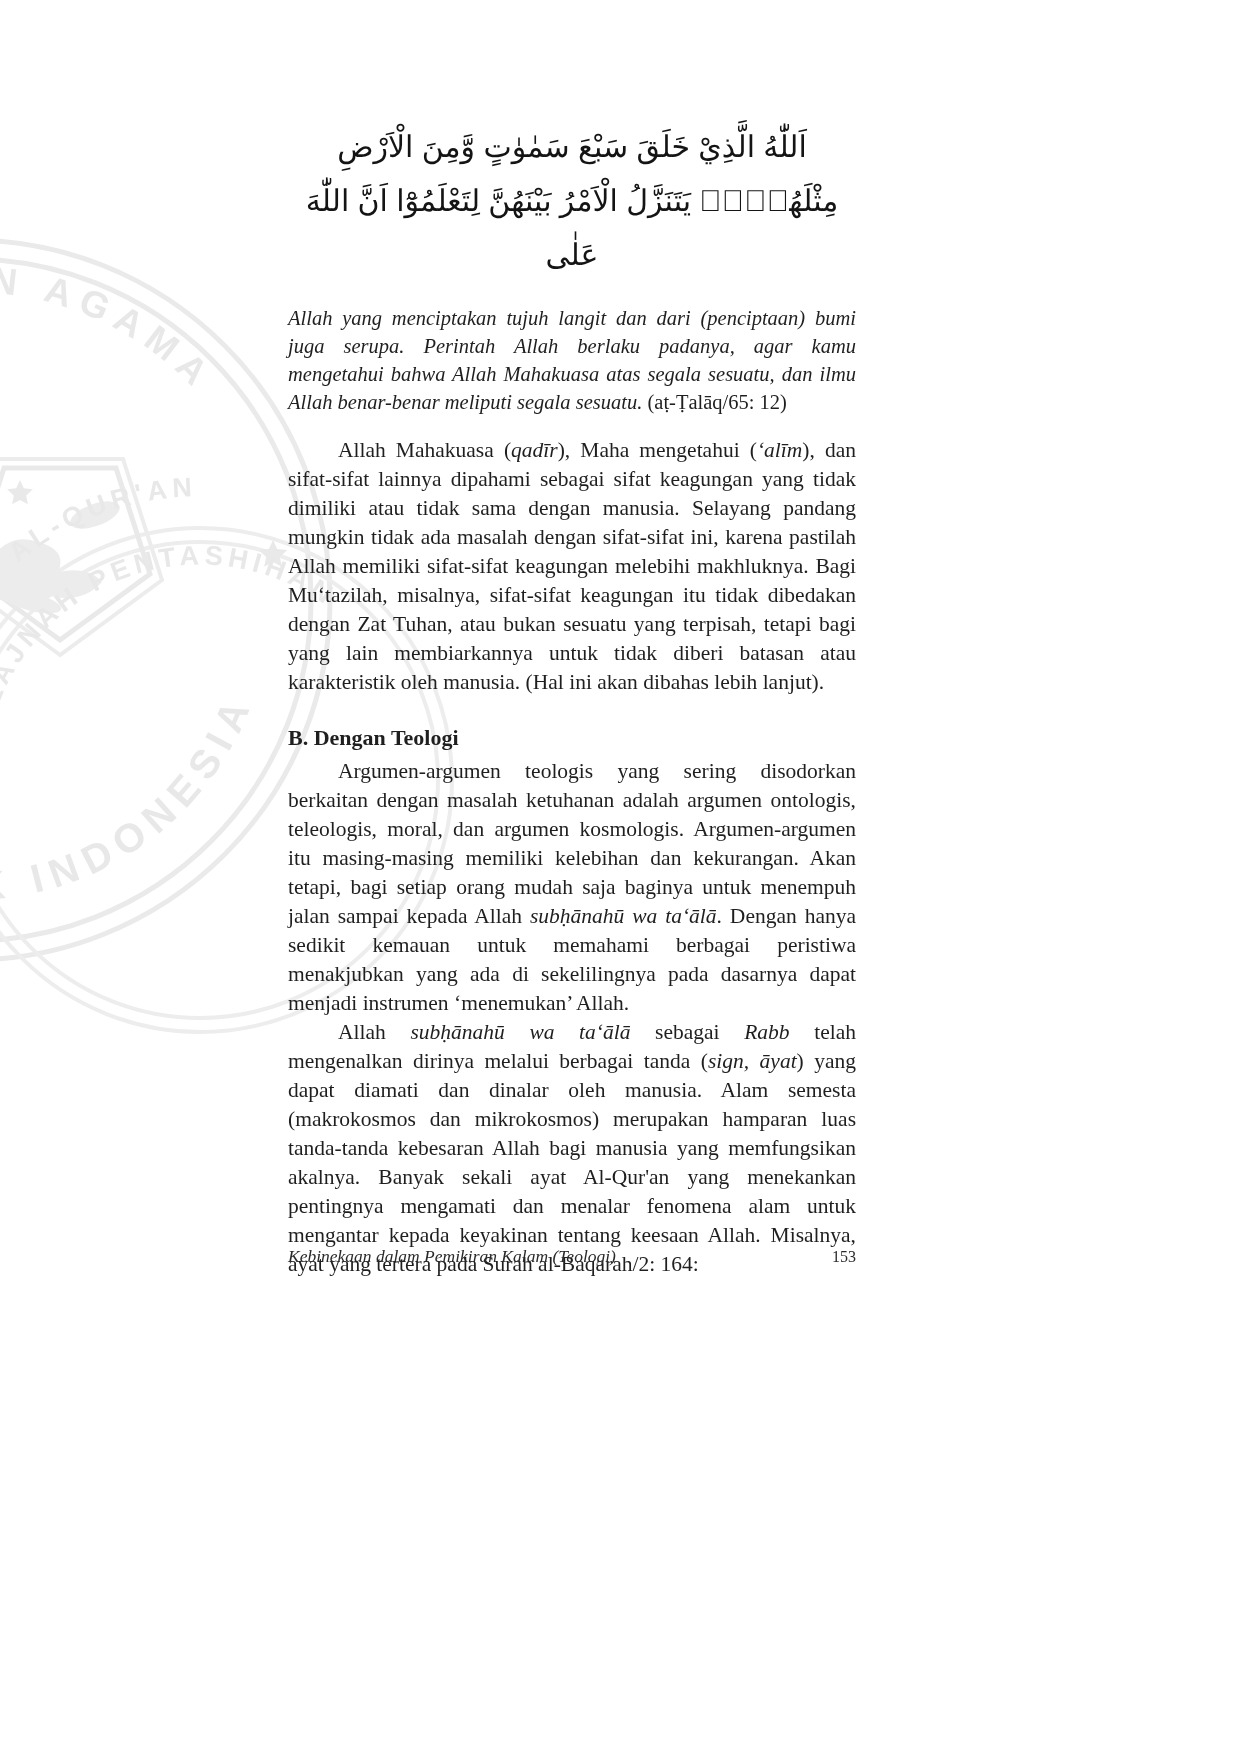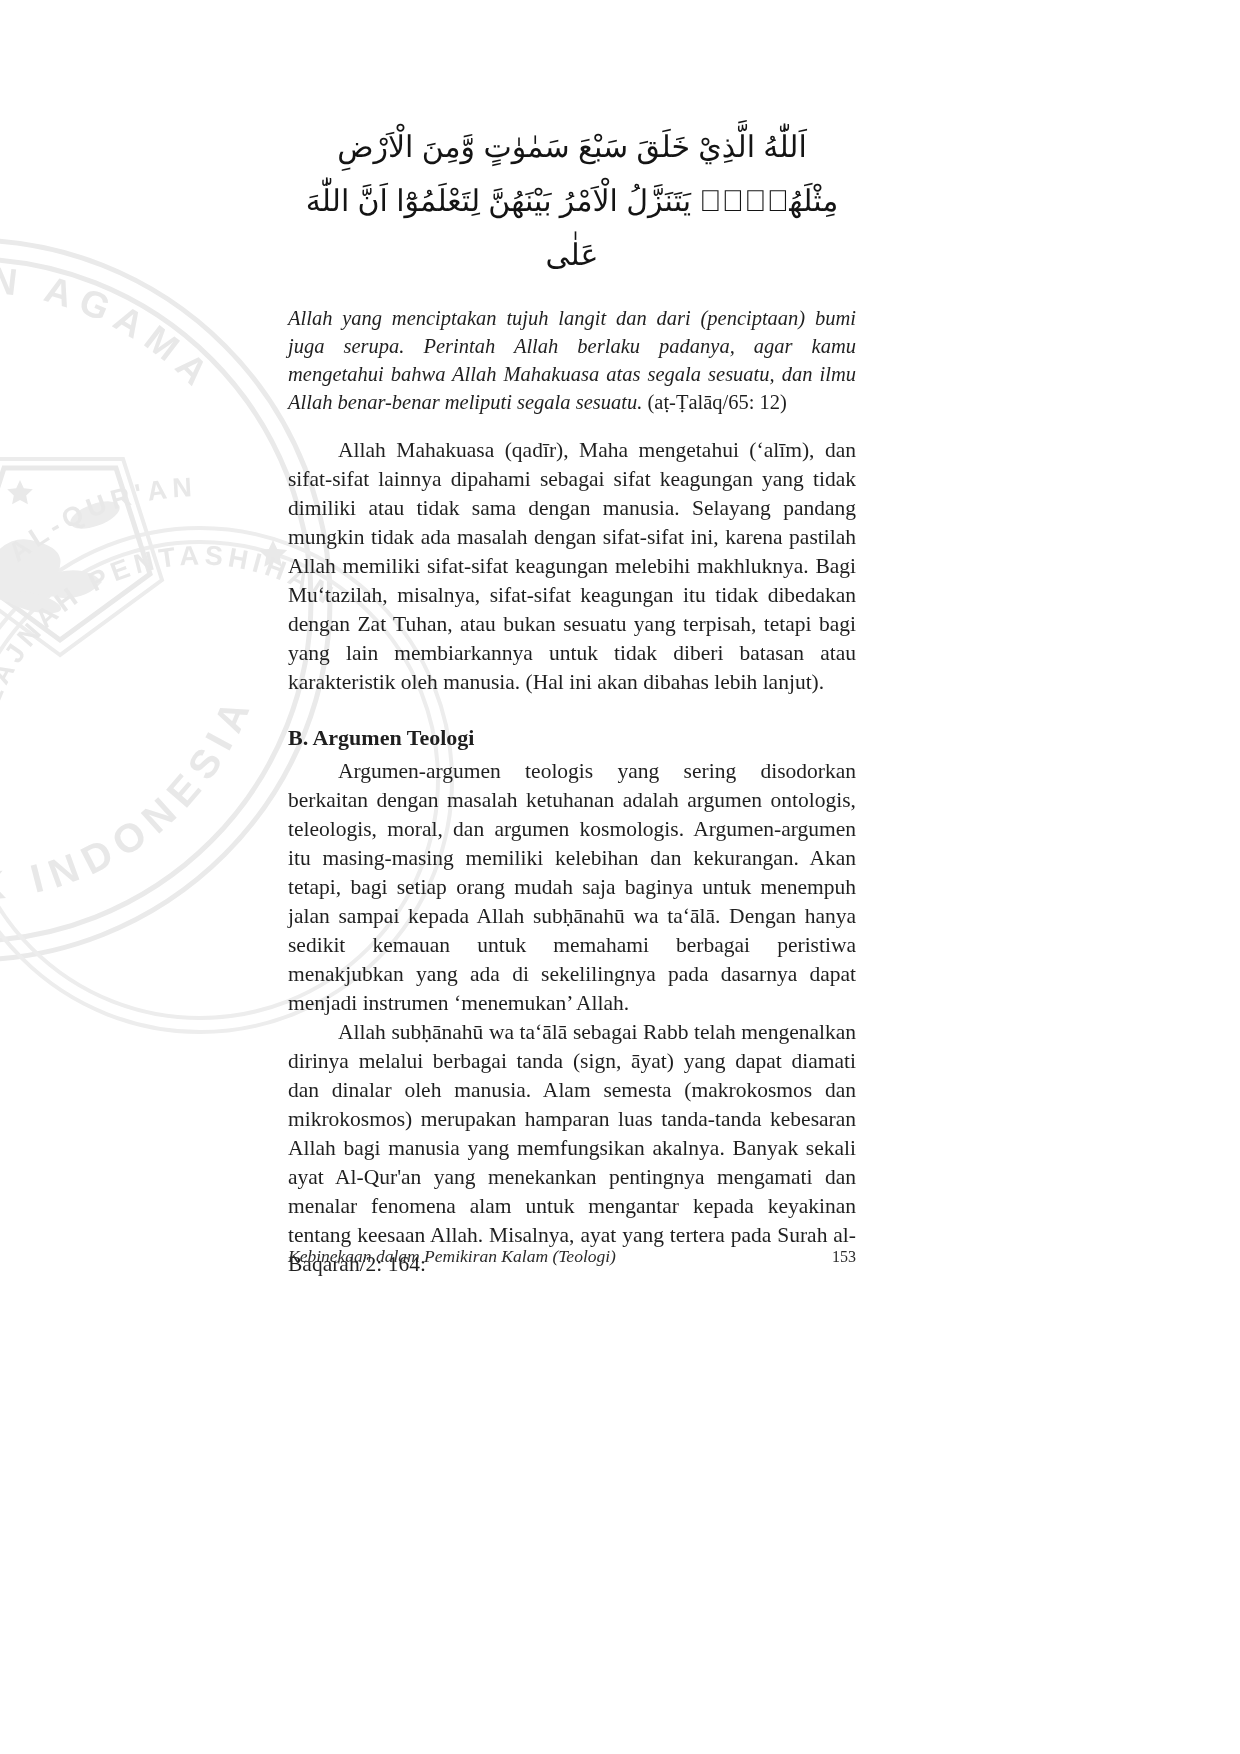--- a/index.html
+++ b/index.html
@@ -39,21 +39,21 @@
     margin-bottom:20px;
   }
   .translation .it{font-style:italic;}
   .para{
     font-size:21.5px;
     line-height:29px;
     text-align:justify;
     text-indent:50px;
     margin:0;
   }
-  .para .it{}
+  .para .it{font-style:italic;}
   .section-heading{
     font-size:22px;
     font-weight:bold;
     margin-top:28px;
     margin-bottom:6px;
     text-indent:0;
   }
   .footer{
     position:absolute;left:288px;top:1246px;width:568px;z-index:1;
     display:flex;justify-content:space-between;align-items:baseline;
@@ -107,21 +107,21 @@
 <div class="content">
 
   <div class="arabic" dir="rtl">
     <div>اَللّٰهُ الَّذِيْ خَلَقَ سَبْعَ سَمٰوٰتٍ وَّمِنَ الْاَرْضِ مِثْلَهُنَّۗ يَتَنَزَّلُ الْاَمْرُ بَيْنَهُنَّ لِتَعْلَمُوْٓا اَنَّ اللّٰهَ عَلٰى</div>
   </div>
 
   <p class="translation"><span class="it">Allah yang menciptakan tujuh langit dan dari (penciptaan) bumi juga serupa. Perintah Allah berlaku padanya, agar kamu mengetahui bahwa Allah Mahakuasa atas segala sesuatu, dan ilmu Allah benar-benar meliputi segala sesuatu.</span><span> (aṭ-Ṭalāq/65: 12)</span></p>
 
   <p class="para"><span>Allah Mahakuasa (</span><span class="it">qadīr</span><span>), Maha mengetahui (</span><span class="it">‘alīm</span><span>), dan sifat-sifat lainnya dipahami sebagai sifat keagungan yang tidak dimiliki atau tidak sama dengan manusia. Selayang pandang mungkin tidak ada masalah dengan sifat-sifat ini, karena pastilah Allah memiliki sifat-sifat keagungan melebihi makhluknya. Bagi Mu‘tazilah, misalnya, sifat-sifat keagungan itu tidak dibedakan dengan Zat Tuhan, atau bukan sesuatu yang terpisah, tetapi bagi yang lain membiarkannya untuk tidak diberi batasan atau karakteristik oleh manusia. (Hal ini akan dibahas lebih lanjut).</span></p>
 
-  <h2 class="section-heading">B. Argumen Teologi</h2>
+  <h2 class="section-heading">B. Dengan Teologi</h2>
 
   <p class="para"><span>Argumen-argumen teologis yang sering disodorkan berkaitan dengan masalah ketuhanan adalah argumen ontologis, teleologis, moral, dan argumen kosmologis. Argumen-argumen itu masing-masing memiliki kelebihan dan kekurangan. Akan tetapi, bagi setiap orang mudah saja baginya untuk menempuh jalan sampai kepada Allah </span><span class="it">subḥānahū wa ta‘ālā</span><span>. Dengan hanya sedikit kemauan untuk memahami berbagai peristiwa menakjubkan yang ada di sekelilingnya pada dasarnya dapat menjadi instrumen ‘menemukan’ Allah.</span></p>
 
   <p class="para"><span>Allah </span><span class="it">subḥānahū wa ta‘ālā</span><span> sebagai </span><span class="it">Rabb</span><span> telah mengenalkan dirinya melalui berbagai tanda (</span><span class="it">sign, āyat</span><span>) yang dapat diamati dan dinalar oleh manusia. Alam semesta (makrokosmos dan mikrokosmos) merupakan hamparan luas tanda-tanda kebesaran Allah bagi manusia yang memfungsikan akalnya. Banyak sekali ayat Al-Qur'an yang menekankan pentingnya mengamati dan menalar fenomena alam untuk mengantar kepada keyakinan tentang keesaan Allah. Misalnya, ayat yang tertera pada Surah al-Baqarah/2: 164:</span></p>
 
 </div>
 
 <div class="footer">
   <span class="footer-title">Kebinekaan dalam Pemikiran Kalam (Teologi)</span>
   <span class="page-number">153</span>

